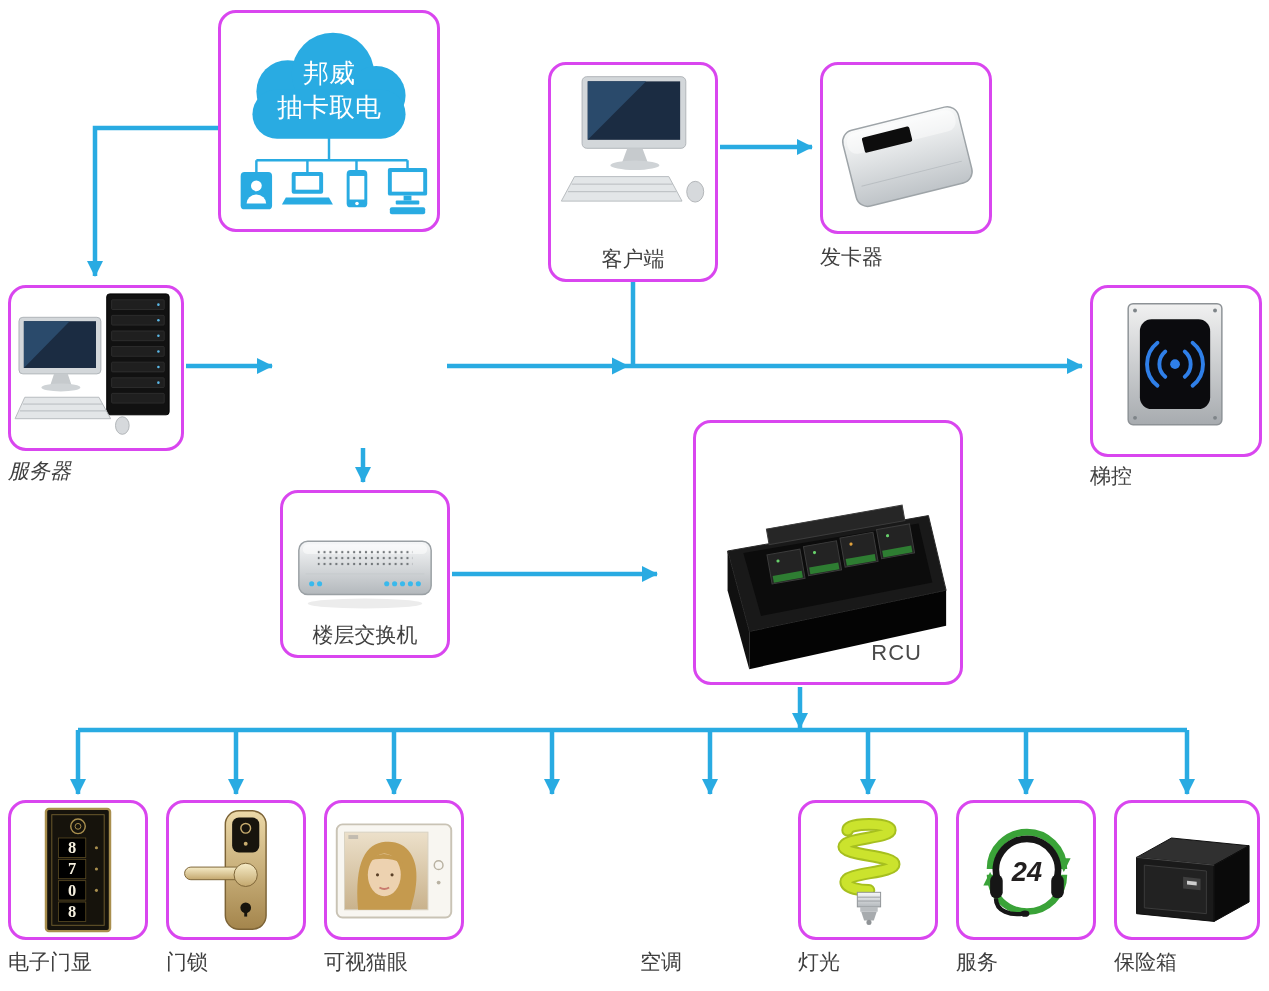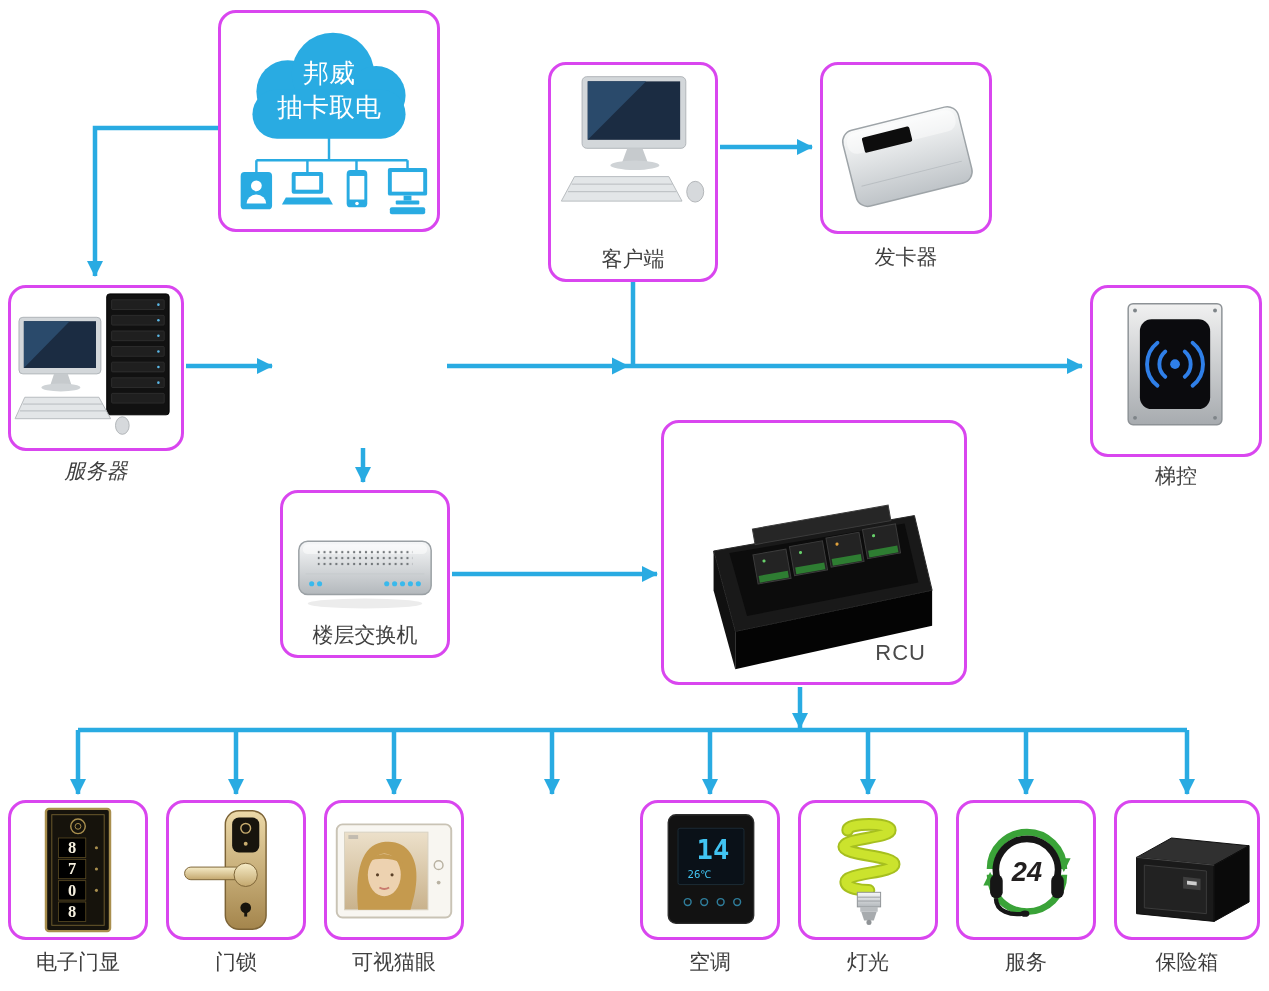--- a/index.html
+++ b/index.html
@@ -2,21 +2,21 @@
 <html><head>
 <meta charset="utf-8">
 <style>
   * { margin:0; padding:0; box-sizing:border-box; }
   html,body { background:#ffffff; font-family:"Liberation Sans", sans-serif; }
   .canvas { position:relative; width:1269px; height:991px; background:#fff; overflow:hidden; }
   .connectors { position:absolute; left:0; top:0; width:1269px; height:991px; pointer-events:none; }
   .node { position:absolute; background:#fff; border:3px solid #d946ef; border-radius:18px; }
   .fit { position:absolute; left:2px; top:2px; right:2px; bottom:2px; width:calc(100% - 4px); height:calc(100% - 4px); }
   .icon-top { position:absolute; left:3px; top:6px; width:calc(100% - 6px); }
-  .lbl { position:absolute; color:#3f3f3f; font-size:21px; text-align:center; white-space:nowrap; }
+  .lbl { position:absolute; color:#3f3f3f; font-size:21px; white-space:nowrap; }
   .lbl-in { position:absolute; left:0; right:0; bottom:6px; text-align:center; color:#3f3f3f; font-size:21px; }
   .lbl-rcu { position:absolute; right:38px; bottom:16px; color:#4a4a4a; font-size:22px; letter-spacing:1px; }
   .cloud-text { position:absolute; top:44px; left:0; right:0; text-align:center; color:#ffffff;
                 font-size:26px; line-height:1.3; font-weight:400; }
 </style>
 </head>
 <body>
 
 <div class="canvas">
 
@@ -231,21 +231,21 @@
         <circle cx="102" cy="77" r="2.6"></circle>
           <circle cx="110" cy="77" r="2.6"></circle>
         <circle cx="118" cy="77" r="2.6"></circle>
           <circle cx="126" cy="77" r="2.6"></circle>
           <circle cx="134" cy="77" r="2.6"></circle>
       </g>
     </svg>
     <div class="lbl-in">楼层交换机</div>
   </div>
 
-  <div class="node" style="left:661px; top:420px; width:306px; height:265px;">
+  <div class="node" style="left:693px; top:420px; width:270px; height:265px;">
     <svg class="fit" viewBox="0 0 264 259">
       <polygon points="30,128 234,92 252,168 52,210" fill="#191919" stroke="#2b2b2b"></polygon>
       <polygon points="46,130 224,100 238,160 64,194" fill="#0c0c0c"></polygon>
       <polygon points="52,210 252,168 252,204 52,248" fill="#040404"></polygon>
       <polygon points="30,128 52,210 52,248 30,168" fill="#101010"></polygon>
       <g transform="translate(70,132) rotate(-10)">
         <rect x="4" y="-26" width="140" height="16" fill="#262626" stroke="#3c3c3c"></rect>
         <rect x="0" y="0" width="34" height="30" fill="#232323" stroke="#3c3c3c"></rect>
         <rect x="38" y="-2" width="34" height="30" fill="#232323" stroke="#3c3c3c"></rect>
         <rect x="76" y="-4" width="34" height="30" fill="#232323" stroke="#3c3c3c"></rect>
@@ -315,34 +315,20 @@
         <circle cx="65" cy="72" r="1.6" fill="#5b4128"></circle>
       <path d="M 52,85 q 5,3 10,0" stroke="#c97b6e" stroke-width="2" fill="none"></path>
       <circle cx="113" cy="62" r="4.5" fill="none" stroke="#b9b2a2" stroke-width="1.5"></circle>
       <circle cx="113" cy="80" r="2" fill="#b9b2a2"></circle>
       <rect x="20" y="31" width="10" height="4" fill="#999999" opacity="0.5"></rect>
     </svg>
   </div>
   <div class="lbl" style="left:324px; top:948px; width:140px;">可视猫眼</div>
 
 
-  <div class="node" style="left:640px; top:800px; width:140px; height:140px;">
-    <svg class="fit" viewBox="0 0 134 134">
-      <rect x="24" y="10" width="88" height="112" rx="8" fill="#121212" stroke="#2c2c2c" stroke-width="1.5"></rect>
-      <rect x="34" y="24" width="68" height="58" rx="2" fill="#0a1118" stroke="#1c2b36"></rect>
-      <text x="70" y="56" font-family="DejaVu Sans Mono, monospace" font-size="28" font-weight="bold" fill="#41c4f2" text-anchor="middle">14</text>
-      <text x="56" y="75" font-family="DejaVu Sans Mono, monospace" font-size="11" fill="#41c4f2" text-anchor="middle">26℃</text>
-      <g fill="none" stroke="#2f7d9b" stroke-width="1.5">
-        <circle cx="44" cy="100" r="3.5"></circle>
-          <circle cx="61" cy="100" r="3.5"></circle>
-        <circle cx="78" cy="100" r="3.5"></circle>
-          <circle cx="95" cy="100" r="3.5"></circle>
-      </g>
-    </svg>
-  </div>
   <div class="lbl" style="left:640px; top:948px; width:140px;">空调</div>
 
   <div class="node" style="left:798px; top:800px; width:140px; height:140px;">
     <svg class="fit" viewBox="0 0 134 134">
       <path d="M 46,26 C 46,18 90,18 90,26 C 90,34 42,34 42,43 C 42,52 94,52 94,61 C 94,70 44,70 44,79 C 44,86 60,88 68,88" fill="none" stroke="#a6bf1f" stroke-width="13" stroke-linecap="round"></path>
       <path d="M 46,26 C 46,18 90,18 90,26 C 90,34 42,34 42,43 C 42,52 94,52 94,61 C 94,70 44,70 44,79 C 44,86 60,88 68,88" fill="none" stroke="#cbe32d" stroke-width="9" stroke-linecap="round"></path>
       <rect x="56" y="90" width="24" height="15" fill="url(#gSilver)" stroke="#8f9396"></rect>
       <line x1="56" y1="95" x2="80" y2="95" stroke="#9a9ea1"></line>
       <line x1="56" y1="99" x2="80" y2="99" stroke="#9a9ea1"></line>
       <rect x="59" y="105" width="18" height="5" fill="#b9bdc0"></rect>

